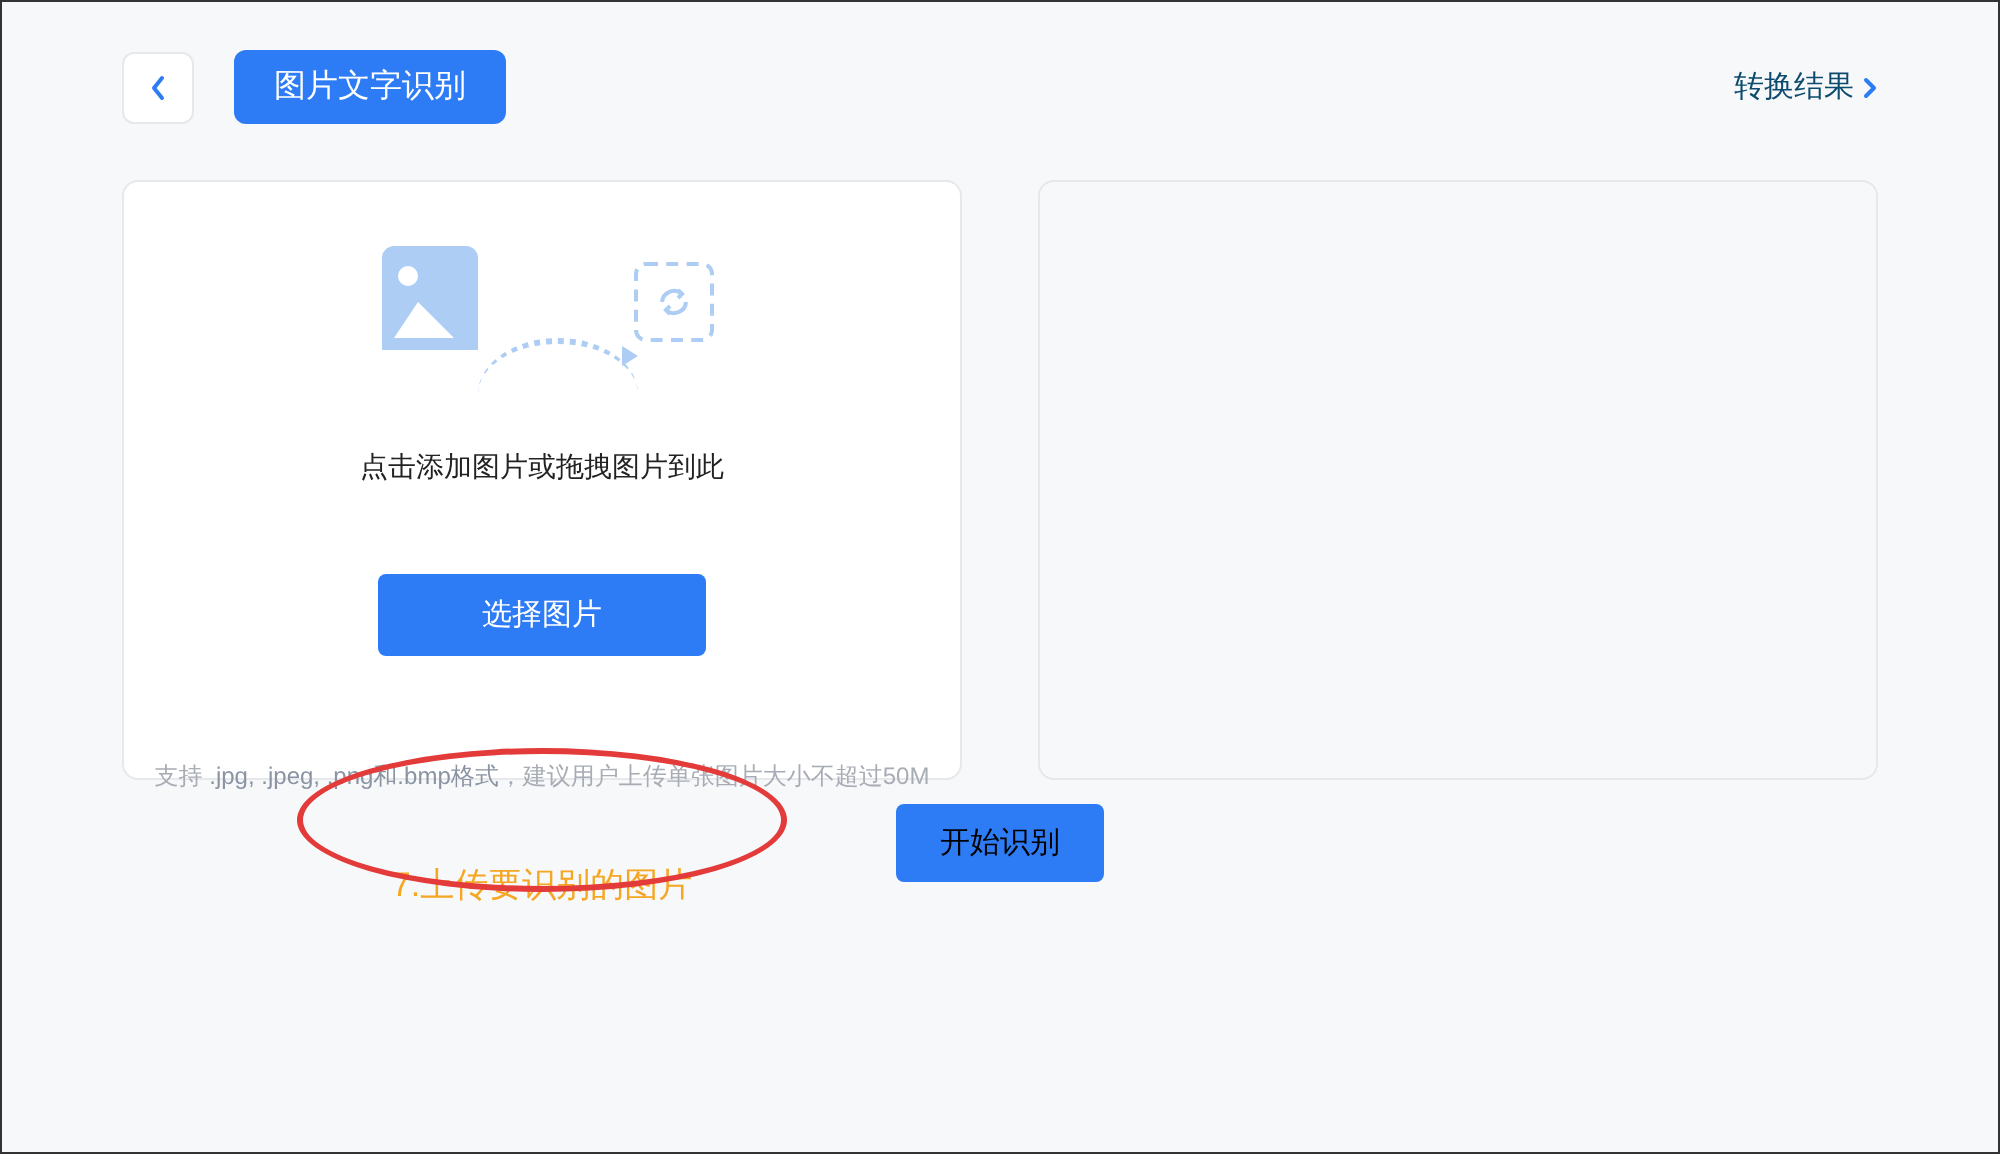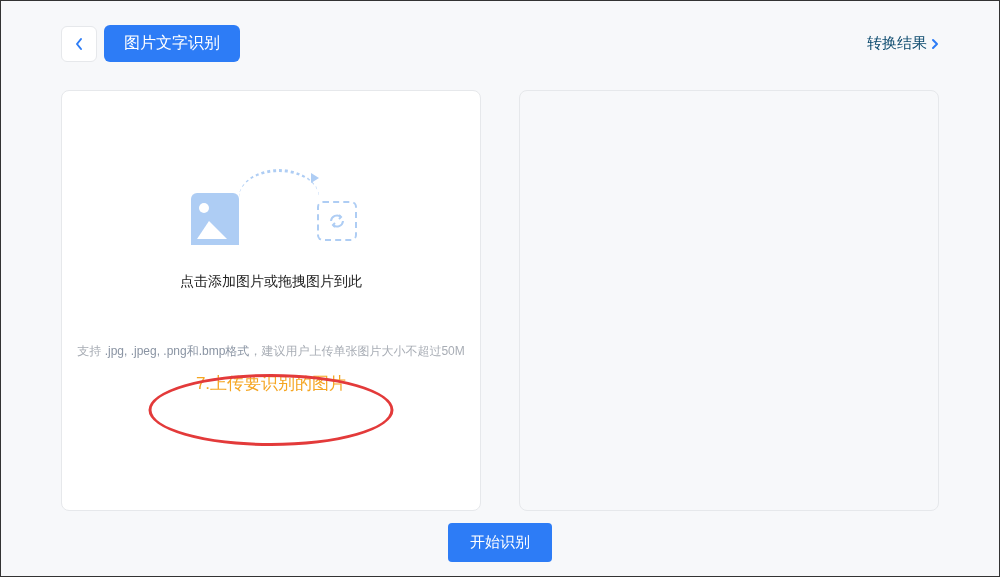--- a/index.html
+++ b/index.html
@@ -17,21 +17,21 @@
     }
     .header {
       display: flex;
       align-items: center;
       justify-content: space-between;
       margin-bottom: 28px;
     }
     .header-left {
       display: flex;
       align-items: center;
-      gap: 7px;
+      gap: 20px;
     }
     .back-button {
       width: 36px;
       height: 36px;
       border-radius: 6px;
       background: #fff;
       border: 1px solid #e6e8eb;
       display: flex;
       align-items: center;
       justify-content: center;
@@ -55,21 +55,22 @@
     }
     .panels {
       display: flex;
       gap: 38px;
     }
     .panel {
       flex: 1;
       background: #fff;
       border: 1px solid #e6e8eb;
       border-radius: 8px;
-      height: 421px;
+      height: 300px;
+      gap: 22px;
     }
     .left-panel {
       padding: 30px 0 20px 0;
       display: flex;
       flex-direction: column;
       align-items: center;
       position: relative;
     }
     .upload-illustration {
       margin-top: 54px;
@@ -183,21 +184,21 @@
     .right-panel {
       background: #f7f8fa;
     }
     .start-button-wrap {
       display: flex;
       justify-content: center;
       margin-top: 12px;
     }
     .start-button {
       background: #2d7cf6;
-      color: #ffffff;
+      color: #000000;
       font-size: 15px;
       padding: 10px 22px;
       border: none;
       border-radius: 4px;
       cursor: pointer;
     }
   </style>
 </head>
 <body>
 
@@ -228,20 +229,21 @@
         <div class="sync-box">
           <svg width="20" height="20" viewBox="0 0 20 20">
             <path d="M4 10 a6 6 0 0 1 10 -4 M16 10 a6 6 0 0 1 -10 4" stroke="#aecdf4" stroke-width="2" fill="none"></path>
             <path d="M12 4 L14 6 L12 8" stroke="#aecdf4" stroke-width="2" fill="none"></path>
             <path d="M8 16 L6 14 L8 12" stroke="#aecdf4" stroke-width="2" fill="none"></path>
           </svg>
         </div>
       </div>
       <div class="upload-hint">点击添加图片或拖拽图片到此</div>
       <div class="annotation-circle"></div>
+      <button class="select-button">选择图片</button>
       <div class="format-hint">
         <span>支持 </span><span class="highlight">.jpg, .jpeg, .png和.bmp格式</span><span>，建议用户上传单张图片大小不超过50M</span>
       </div>
       <div class="step-label">7.上传要识别的图片</div>
     </div>
 
     <div class="panel right-panel"></div>
   </div>
 
   <div class="start-button-wrap">

